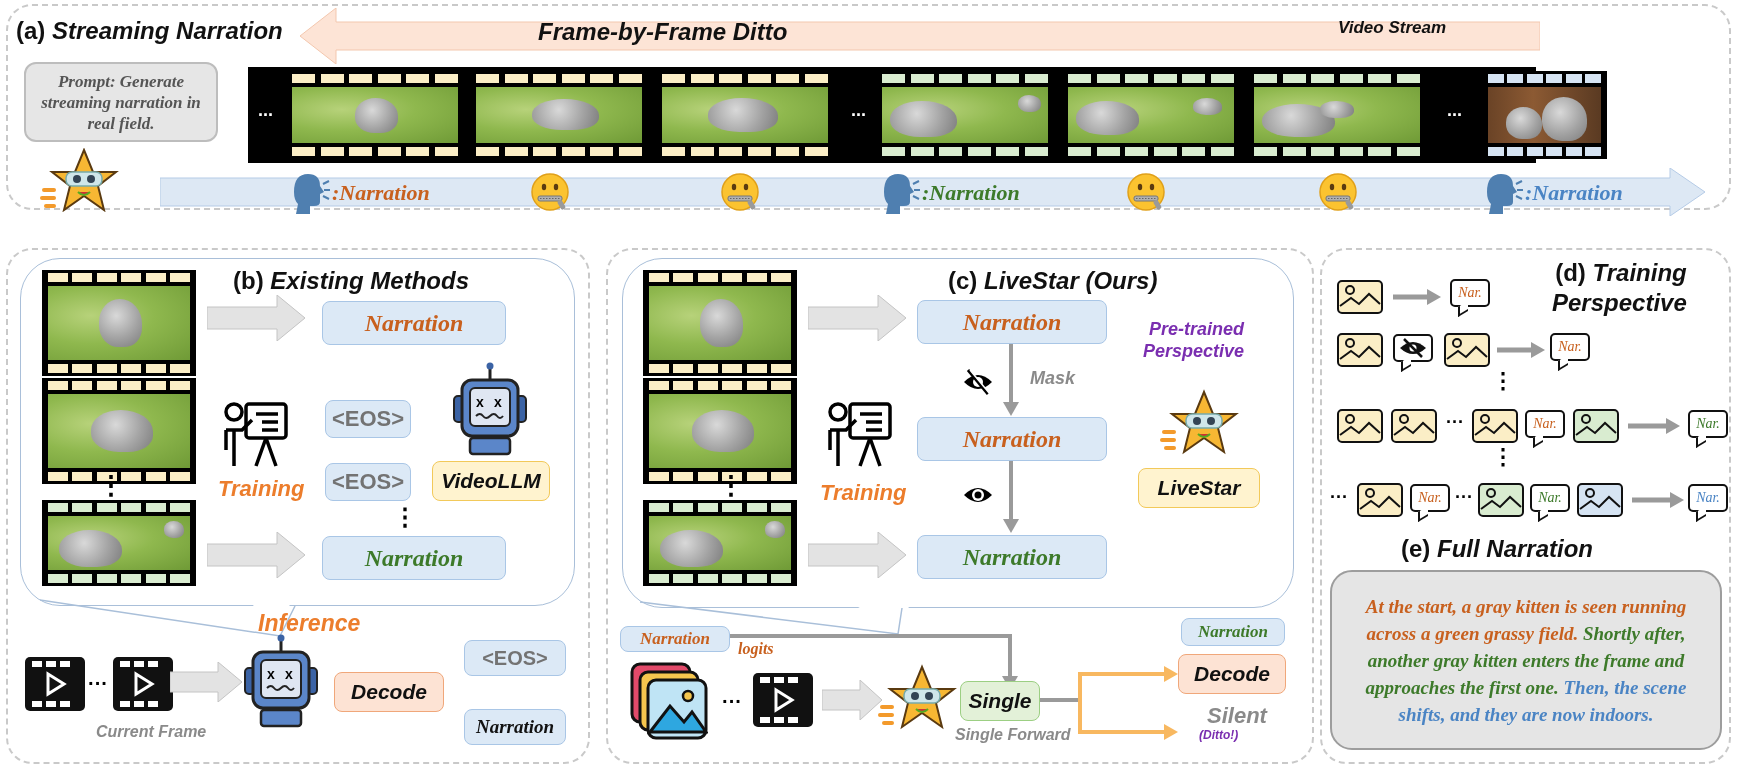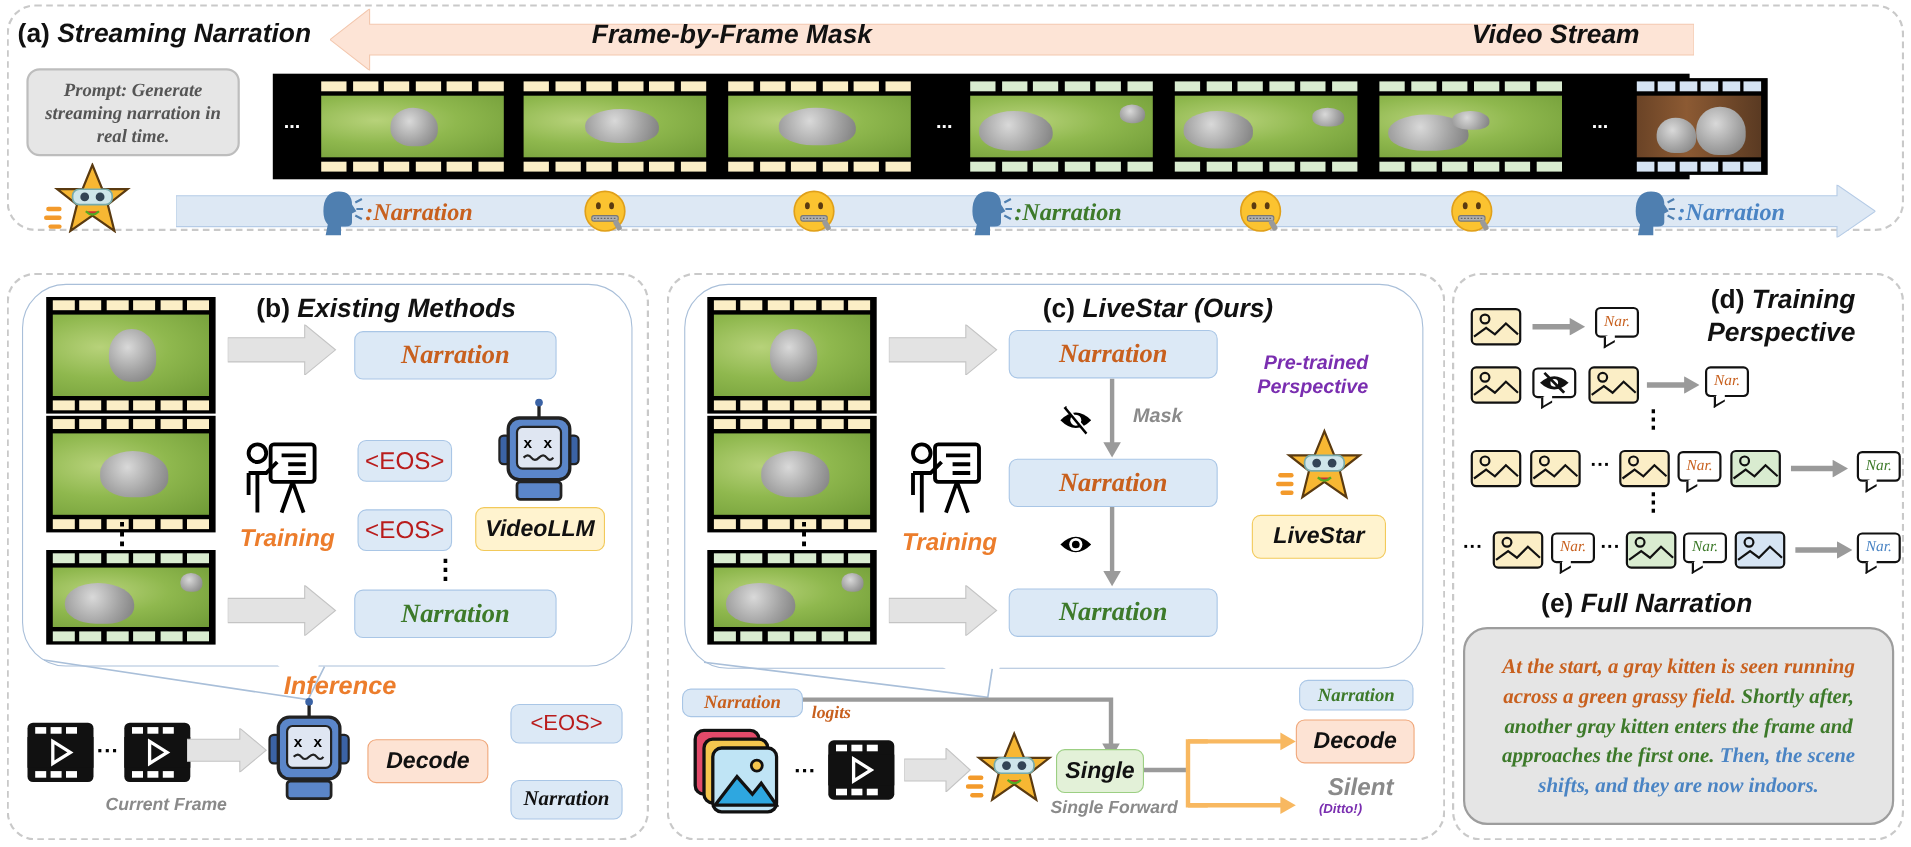--- a/index.html
+++ b/index.html
@@ -21,21 +21,21 @@
   .frame { position:absolute; background:#000; box-sizing:border-box; }
   .frame .holes { position:absolute; left:6px; right:6px; height:9px; display:flex; justify-content:space-between; }
   .frame .holes span { display:block; width:14%; height:100%; }
   .frame .pic { position:absolute; left:6px; right:6px; top:16px; bottom:16px; overflow:hidden; }
   .grass { background: radial-gradient(ellipse at 30% 40%, #b7d27a 0%, #8fb84e 45%, #6f9a36 100%); }
   .indoor { background: linear-gradient(90deg, #6a4326 0%, #8c5a33 40%, #5a3a22 100%); }
   .cat { position:absolute; border-radius:48% 52% 40% 45%; background: radial-gradient(circle at 40% 35%, #d9d9d9 0%, #a3a3a3 55%, #7b7b7b 100%); }
   .dots { position:absolute; color:#fff; font-size:18px; font-weight:bold; }
 
   .bubble { position:absolute; background:#dce9f6; border:1.5px solid #a9c6e6; border-radius:8px; box-sizing:border-box; display:flex; align-items:center; justify-content:center; }
-  .eos { font-family:"Liberation Sans", sans-serif; font-weight:normal; color:#b91c1c; font-size:22px; }
+  .eos { font-family:"Liberation Sans", sans-serif; font-weight:bold; color:#737373; font-size:22px; }
   .yellowbox { position:absolute; background:#fff3cf; border:1.5px solid #f2c95a; border-radius:8px; box-sizing:border-box; display:flex; align-items:center; justify-content:center; }
   .peachbox { position:absolute; background:#fde3d4; border:1.5px solid #f0a77a; border-radius:8px; box-sizing:border-box; display:flex; align-items:center; justify-content:center; }
   .greenbox { position:absolute; background:#e3f1d8; border:1.5px solid #9ccf83; border-radius:8px; box-sizing:border-box; display:flex; align-items:center; justify-content:center; }
   .inner-round { position:absolute; border:1.5px solid #a9bfd9; border-radius:40px; box-sizing:border-box; }
 
   .imgicon { position:absolute; width:46px; height:34px; border:2.5px solid #111; border-radius:5px; box-sizing:border-box; }
   .nar { position:absolute; width:40px; height:28px; border:2.5px solid #111; border-radius:5px; box-sizing:border-box; background:#fff; font-family:"Liberation Serif", serif; font-style:italic; font-size:14px; display:flex; align-items:center; justify-content:center; }
   .nar::after { content:""; position:absolute; left:6px; bottom:-9px; width:8px; height:8px; border-left:2.5px solid #111; border-bottom:2.5px solid #111; background:#fff; transform:skewY(-30deg); }
 </style>
 </head>
@@ -43,25 +43,25 @@
 
 <div class="panel" style="left:6px; top:4px; width:1725px; height:206px;"></div>
 
 <svg class="abs" style="left:300px; top:8px;" width="1240" height="56">
   <polygon points="0,28 36,0 36,14 1240,14 1240,42 36,42 36,56" fill="#fde4d6" stroke="#f3c7ae" stroke-width="1"></polygon>
 </svg>
 <div class="title" style="left:16px; top:17px; font-size:24px;">
   <span>(a)</span>
   <i>Streaming Narration</i>
 </div>
-<div class="title" style="left:538px; top:18px; font-size:24px;"><i>Frame-by-Frame Mask</i></div>
-<div class="title" style="left:1338px; top:18px; font-size:24px;"><i>Video Stream</i></div>
+<div class="title" style="left:538px; top:18px; font-size:24px;"><i>Frame-by-Frame Ditto</i></div>
+<div class="title" style="left:1338px; top:18px; font-size:17px;"><i>Video Stream</i></div>
 
 <div class="abs" style="left:24px; top:62px; width:194px; height:80px; background:#e6e6e6; border:2px solid #bdbdbd; border-radius:12px; box-sizing:border-box; display:flex; align-items:center; justify-content:center; text-align:center;">
-  <span class="serif-it" style="color:#555; font-size:17px; line-height:21px; padding:0 8px;">Prompt: Generate streaming narration in real time.</span>
+  <span class="serif-it" style="color:#555; font-size:17px; line-height:21px; padding:0 8px;">Prompt: Generate streaming narration in real field.</span>
 </div>
 
 <svg class="abs" style="left:40px; top:148px;" width="80" height="64" viewBox="0 0 80 64">
   <g fill="#f39a2b">
       <rect x="2" y="40" width="14" height="4" rx="2"></rect>
       <rect x="0" y="48" width="16" height="4" rx="2"></rect>
       <rect x="4" y="56" width="12" height="4" rx="2"></rect>
     </g>
   <polygon points="44,2 53,24 76,24 58,38 64,62 44,48 24,62 30,38 12,24 35,24" fill="#f7b733" stroke="#5a3a10" stroke-width="2"></polygon>
   <rect x="26" y="24" width="36" height="14" rx="6" fill="#cfe6ea" stroke="#7aa" stroke-width="1.5"></rect>

